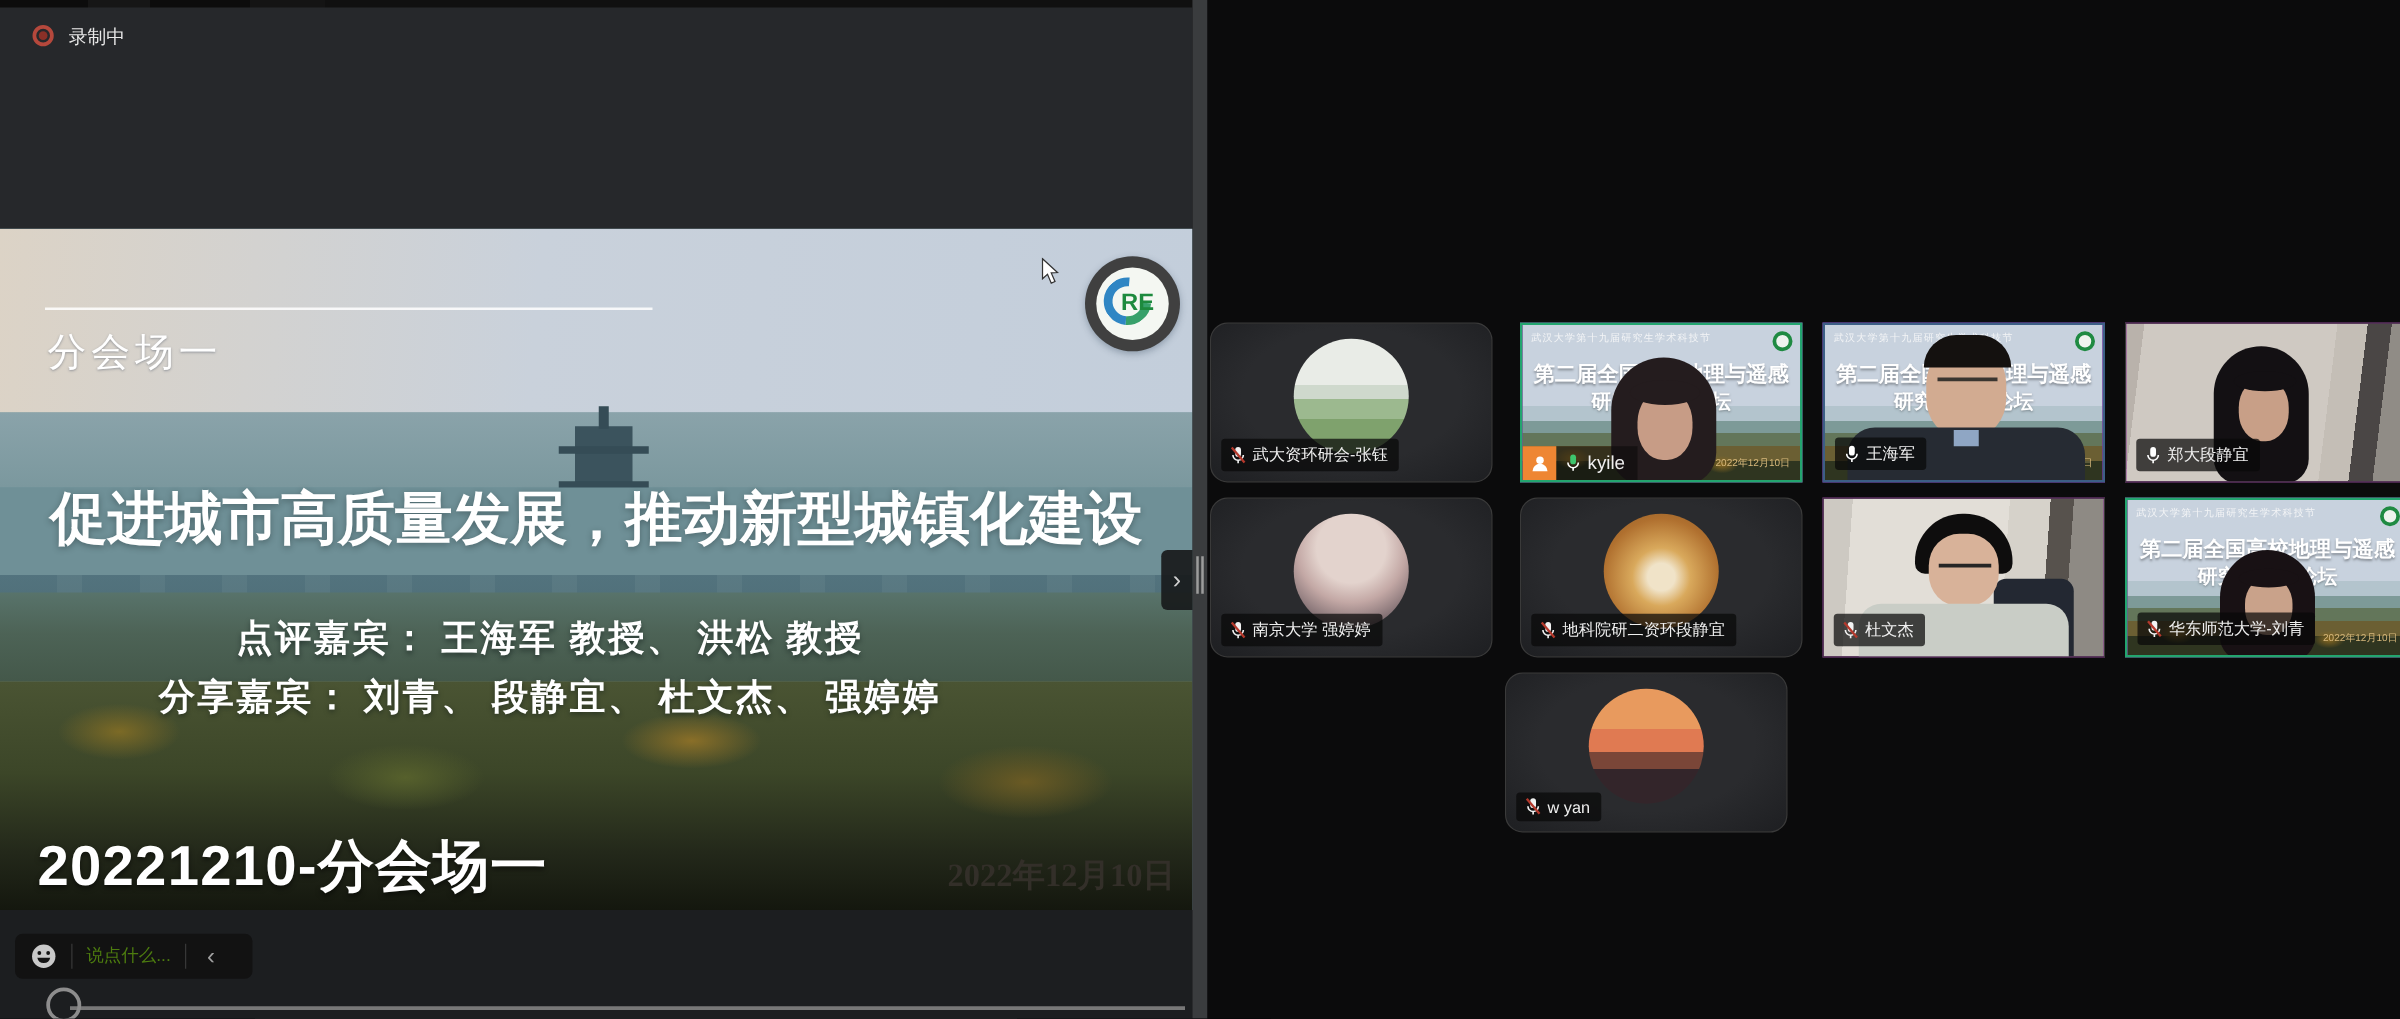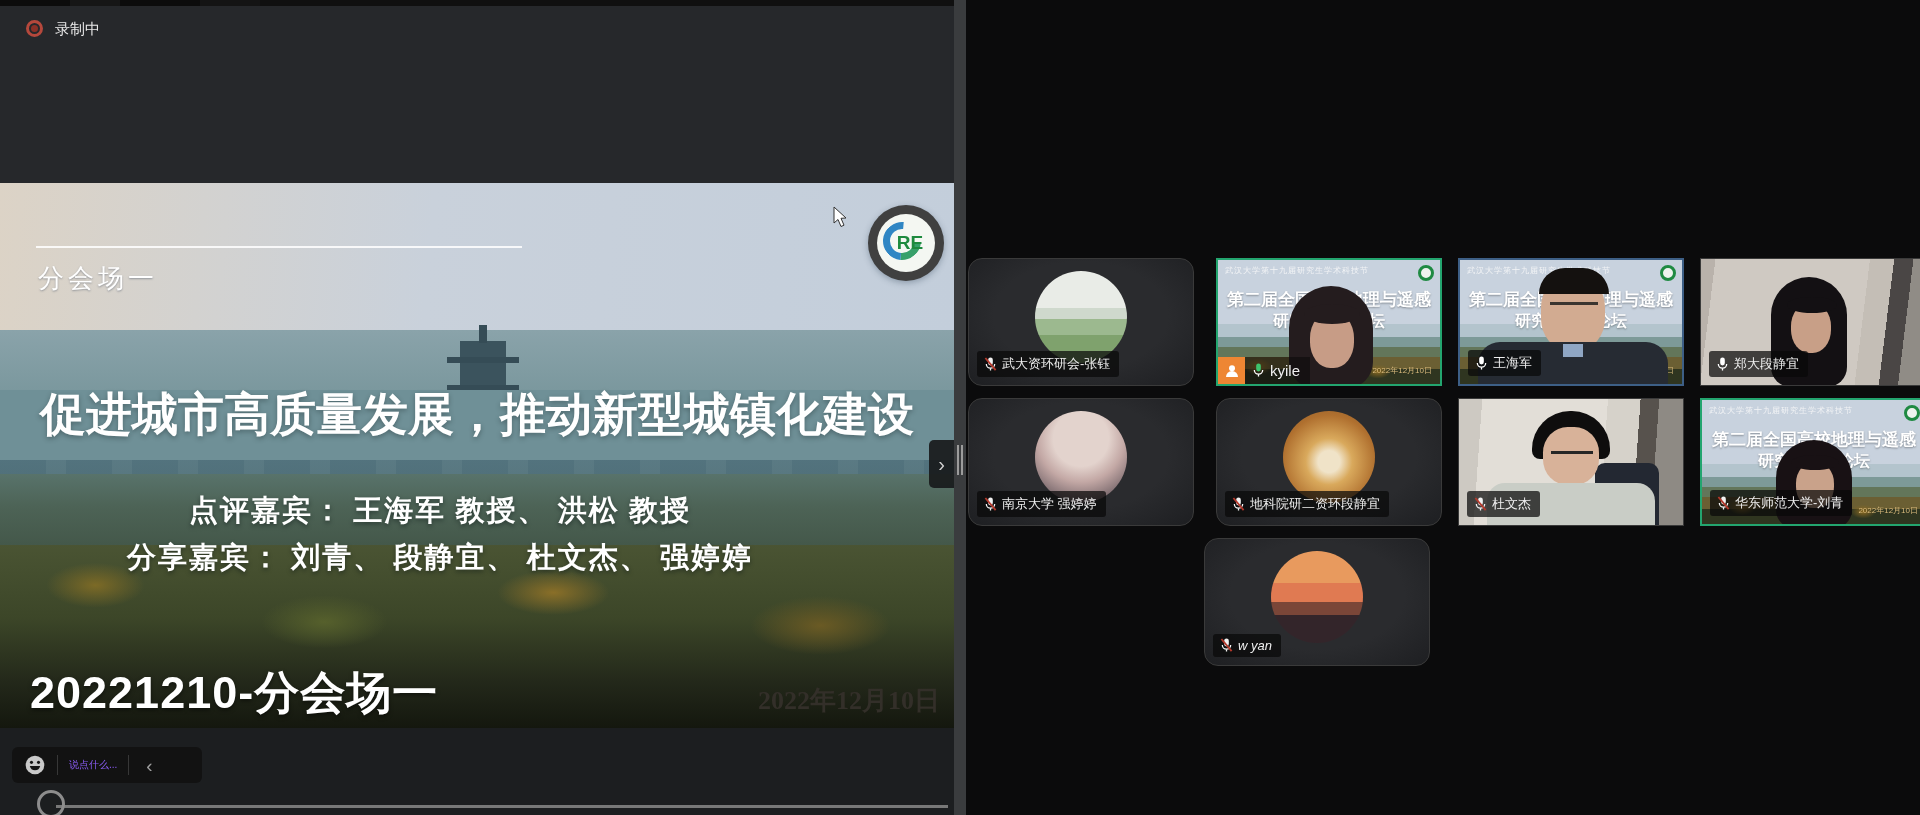--- a/index.html
+++ b/index.html
@@ -36,21 +36,21 @@
              linear-gradient(180deg,#4a5433 0%,#3c4628 40%,#23281a 75%,#14170e 100%); }
   .pagoda { position:absolute; left:460px; top:158px; width:46px; height:122px; background:#3b535d; }
   .pagoda::before { content:""; position:absolute; left:-13px; top:16px; width:72px; height:6px; background:#354c56;
            box-shadow:0 28px 0 0 #354c56, 0 56px 0 0 #354c56, 0 84px 0 3px #354c56; }
   .pagoda::after { content:""; position:absolute; left:19px; top:-16px; width:8px; height:18px; background:#354c56; }
 
   .slide-h1 { position:absolute; left:38px; top:24px; color:#fff; font-family:"Liberation Serif",serif;
               font-size:26px; letter-spacing:3px; text-shadow:0 1px 2px rgba(60,70,90,.45); white-space:nowrap; }
   .slide-underline { position:absolute; left:36px; top:63px; width:486px; height:2px; background:rgba(255,255,255,.85); }
   .slide-h2 { position:absolute; left:38px; top:78px; color:#fff; font-family:"Liberation Serif",serif;
-              font-size:26px; letter-spacing:4px; text-shadow:0 1px 2px rgba(60,70,90,.45); }
+              font-size:31px; letter-spacing:4px; text-shadow:0 1px 2px rgba(60,70,90,.45); }
 
   .logo { position:absolute; left:868px; top:22px; width:76px; height:76px; border-radius:50%;
           background:#404040; box-shadow:0 2px 6px rgba(40,60,80,.35); }
   .logo-inner { position:absolute; inset:9px; border-radius:50%; background:#f4f7f2;
           display:flex; align-items:center; justify-content:center; overflow:hidden; }
   .logo-c { position:absolute; left:6px; top:8px; width:38px; height:38px; border-radius:50%;
           border:7px solid #2f86c4; border-right-color:transparent; border-bottom-color:#37a06a;
           transform:rotate(-40deg); }
   .logo-re { position:relative; left:4px; color:#1d8a3e; font-weight:800; font-size:19px; }
 
@@ -66,40 +66,40 @@
   .footer-date { position:absolute; left:730px; top:500px; width:210px; text-align:right; color:#332f29;
           font-family:"Liberation Serif",serif; font-weight:bold; font-size:26px; }
 
   .cursor { position:absolute; left:833px; top:206px; width:16px; height:22px; z-index:30; }
 
   
   .chatbar { position:absolute; left:12px; top:747px; width:190px; height:36px; background:#121212;
           border-radius:6px; display:flex; align-items:center; z-index:5; }
   .emoji-btn { width:22px; height:22px; margin-left:12px; flex:none; }
   .chat-div { width:1px; height:20px; background:#373737; margin:0 11px; flex:none; }
-  .chat-placeholder { color:#8b5cf6; font-size:10px; white-space:nowrap; }
+  .chat-placeholder { color:#4d7c0f; font-size:14px; white-space:nowrap; }
   .chat-collapse { color:#a0a0a0; font-size:19px; line-height:1; padding:0 6px; }
 
   .track { position:absolute; left:56px; top:805px; width:892px; height:3px; background:#787878; }
   .knob  { position:absolute; left:37px; top:790px; width:28px; height:28px; border:3px solid #8d8d8d;
            border-radius:50%; background:transparent; z-index:6; }
 
   
   .divider { position:absolute; left:954px; top:0; width:12px; height:815px; background:#3a3c3e; }
   .divider i { position:absolute; width:2px; height:30px; background:#9c9c9c; top:445px; }
   .divider i:first-child { left:3px; } .divider i:last-child { left:7px; }
   .expand-btn { position:absolute; left:929px; top:440px; width:25px; height:48px;
           background:rgba(24,26,27,.92); border-radius:5px 0 0 5px; color:#d0d0d0;
           display:flex; align-items:center; justify-content:center; font-size:20px; z-index:4; }
 
   
   .right-panel { position:absolute; left:966px; top:0; width:954px; height:815px; background:#0b0b0c; }
   .tile { position:absolute; width:226px; height:128px; border:1px solid #3a3a3a; background:#a21caf; overflow:hidden; }
   .tile-avatar { background:radial-gradient(ellipse at 50% 45%, #2a2b2e 0 55%, #1f2023 95%);border-radius:14px; }
-  .r1 { top:258px; } .r2 { top:398px; } .r3 { top:538px;font-style:italic; }
+  .r1 { top:258px; } .r2 { top:398px; } .r3 { top:538px; }
   .c1 { left:2px; } .c2 { left:250px; } .c3 { left:492px; } .c4 { left:734px; width:228px; }
   .r3a { left:238px; } .r3b { left:477px; }
   .active-green { border:2px solid #23a56f; }
   .border-blue  { border:2px solid #3d5f86; }
 
   .avatar { position:absolute; left:50%; top:46%; transform:translate(-50%,-50%);
             width:92px; height:92px; border-radius:50%; }
   .av-landscape { background:linear-gradient(180deg,#e9ece7 0 40%,#cfd9cd 40% 52%,#9cb98f 52% 70%,#7fa26d 70%); }
   .av-city    { background:radial-gradient(circle at 50% 30%, #e3d3cd 0 35%, #c3a8a5 55%, #7b6a6e 80%, #5a4e52); }
   .av-dog     { background:radial-gradient(circle at 50% 55%, #f0e3c8 0 16%, #d9a95c 34%, #b0702f 68%, #8a5a28); }

